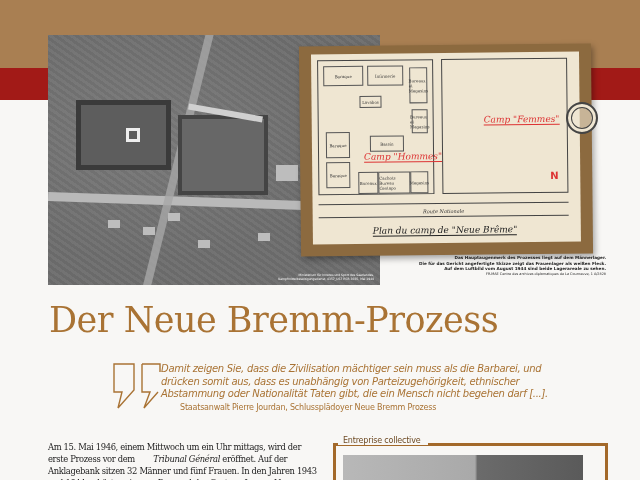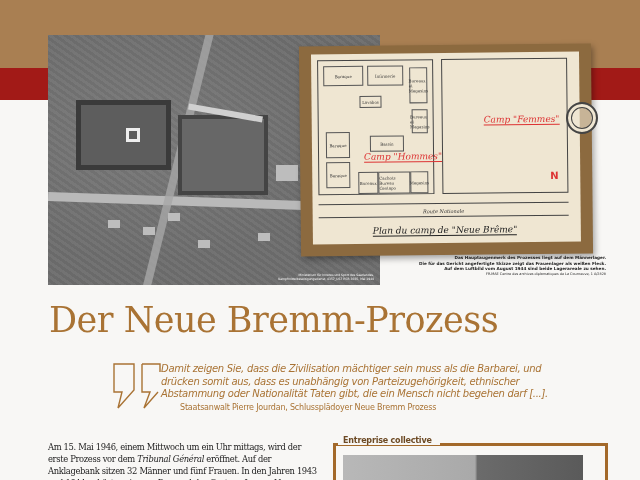--- a/index.html
+++ b/index.html
@@ -65,27 +65,27 @@
       font-style: italic; font-size: 10px; line-height: 12.5px; color: #a97334;
       font-family: "DejaVu Sans", sans-serif; letter-spacing: -0.3px;
     }
     .quote-source { position: absolute; left: 161px; top: 403px; font-size: 8px; color: #a97334; font-family: "DejaVu Sans", sans-serif; letter-spacing: -0.2px; margin-left: 19px; }
 
     
     .body-text {
       position: absolute; left: 48px; top: 441px; width: 272px;
       font-family: "DejaVu Serif", serif; font-size: 8.4px; line-height: 12px; color: #222; letter-spacing: -0.35px;
     }
-    .body-text em { font-style: italic; }
+    .body-text em { font-style: italic; margin-left: 16px; }
 
     
     .side-box { position: absolute; left: 333px; top: 443px; width: 275px; height: 60px; border: 3px solid #a3692a; border-bottom: none; }
     .side-label {
       position: absolute; left: 338px; top: 436px; background: #f8f7f5; padding: 0 8px 0 5px;
-      font-size: 8px; font-weight: bold; color: #6d4a24; font-family: "DejaVu Sans", sans-serif; letter-spacing: -0.2px;
+      font-size: 8px; font-weight: normal; color: #6d4a24; font-family: "DejaVu Sans", sans-serif; letter-spacing: -0.2px;
     }
     .side-photo {
       position: absolute; left: 343px; top: 455px; width: 240px; height: 30px;
       background: linear-gradient(90deg, #b8b8b8 0%, #a9a9a9 55%, #6b6b6b 56%, #5a5a5a 100%);
     }
   </style>
 </head>
 <body>
 
 <div class="band-tan"></div>

